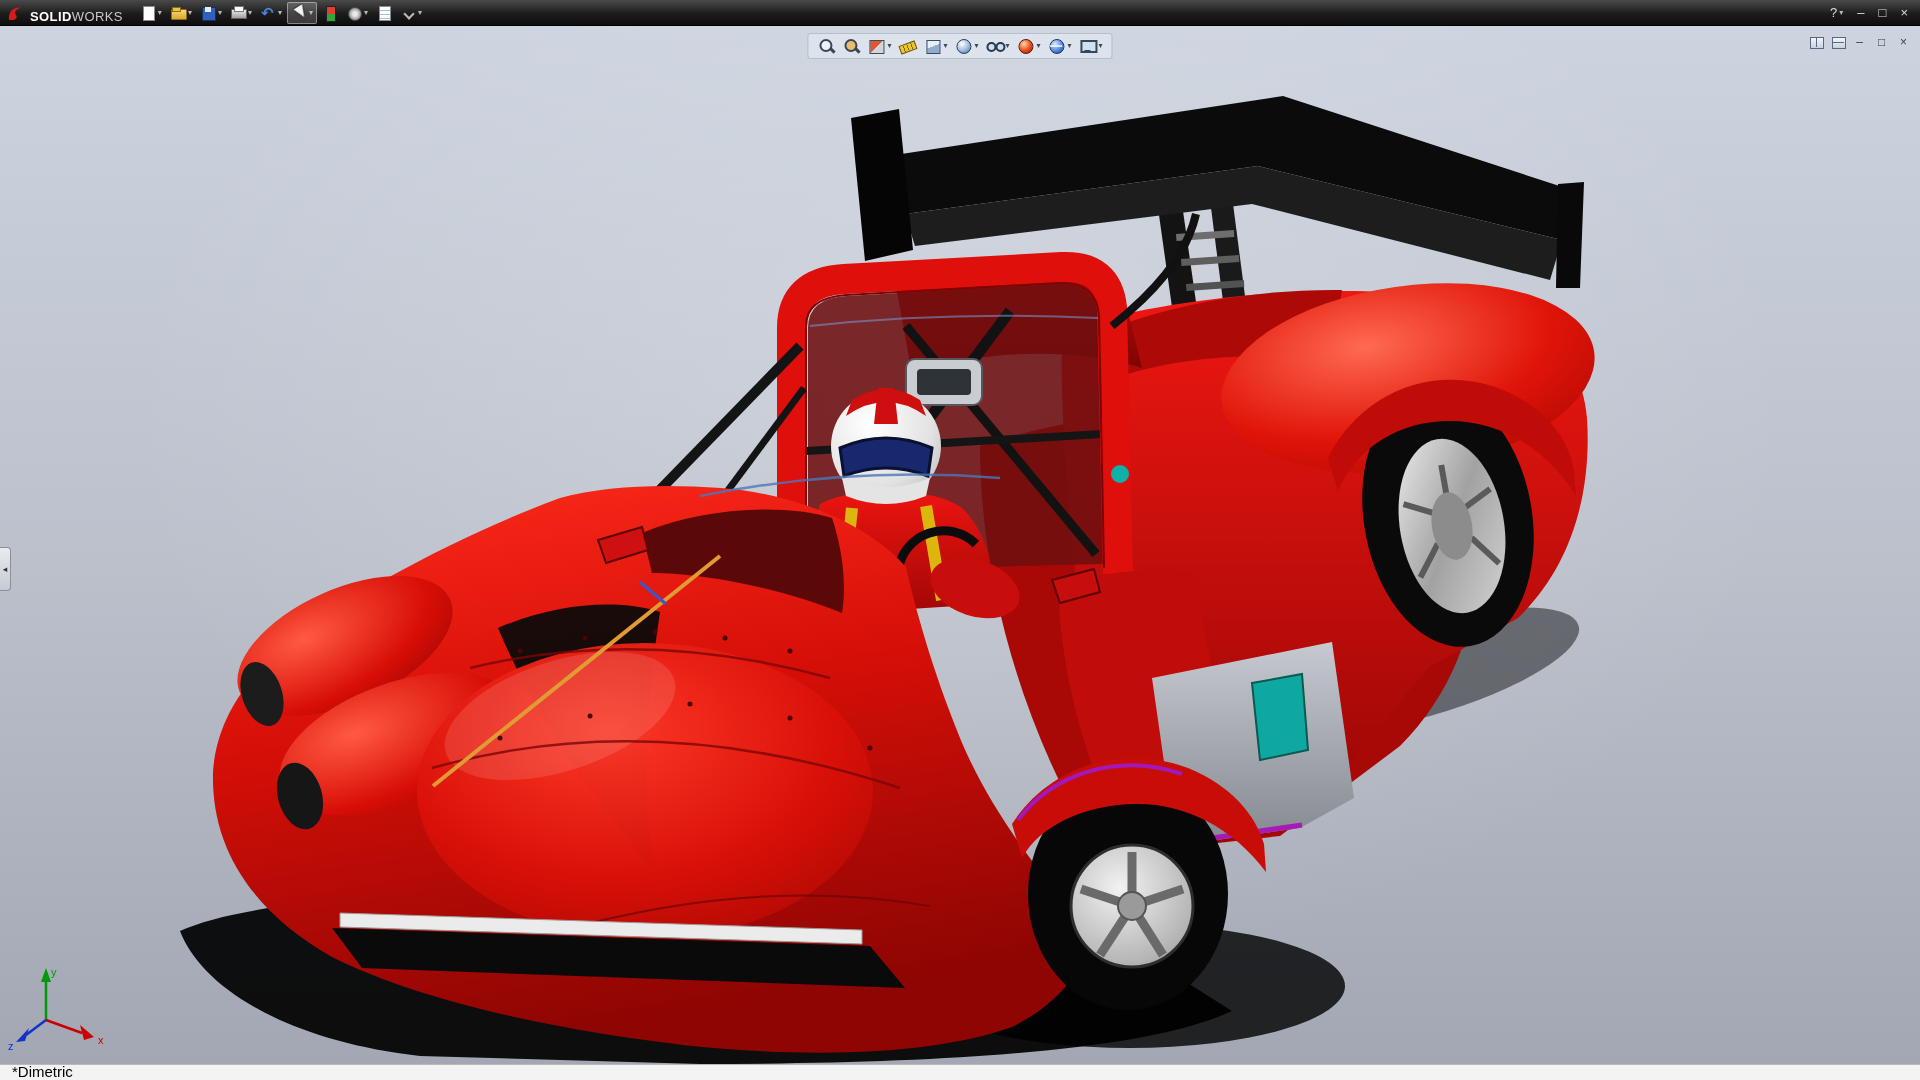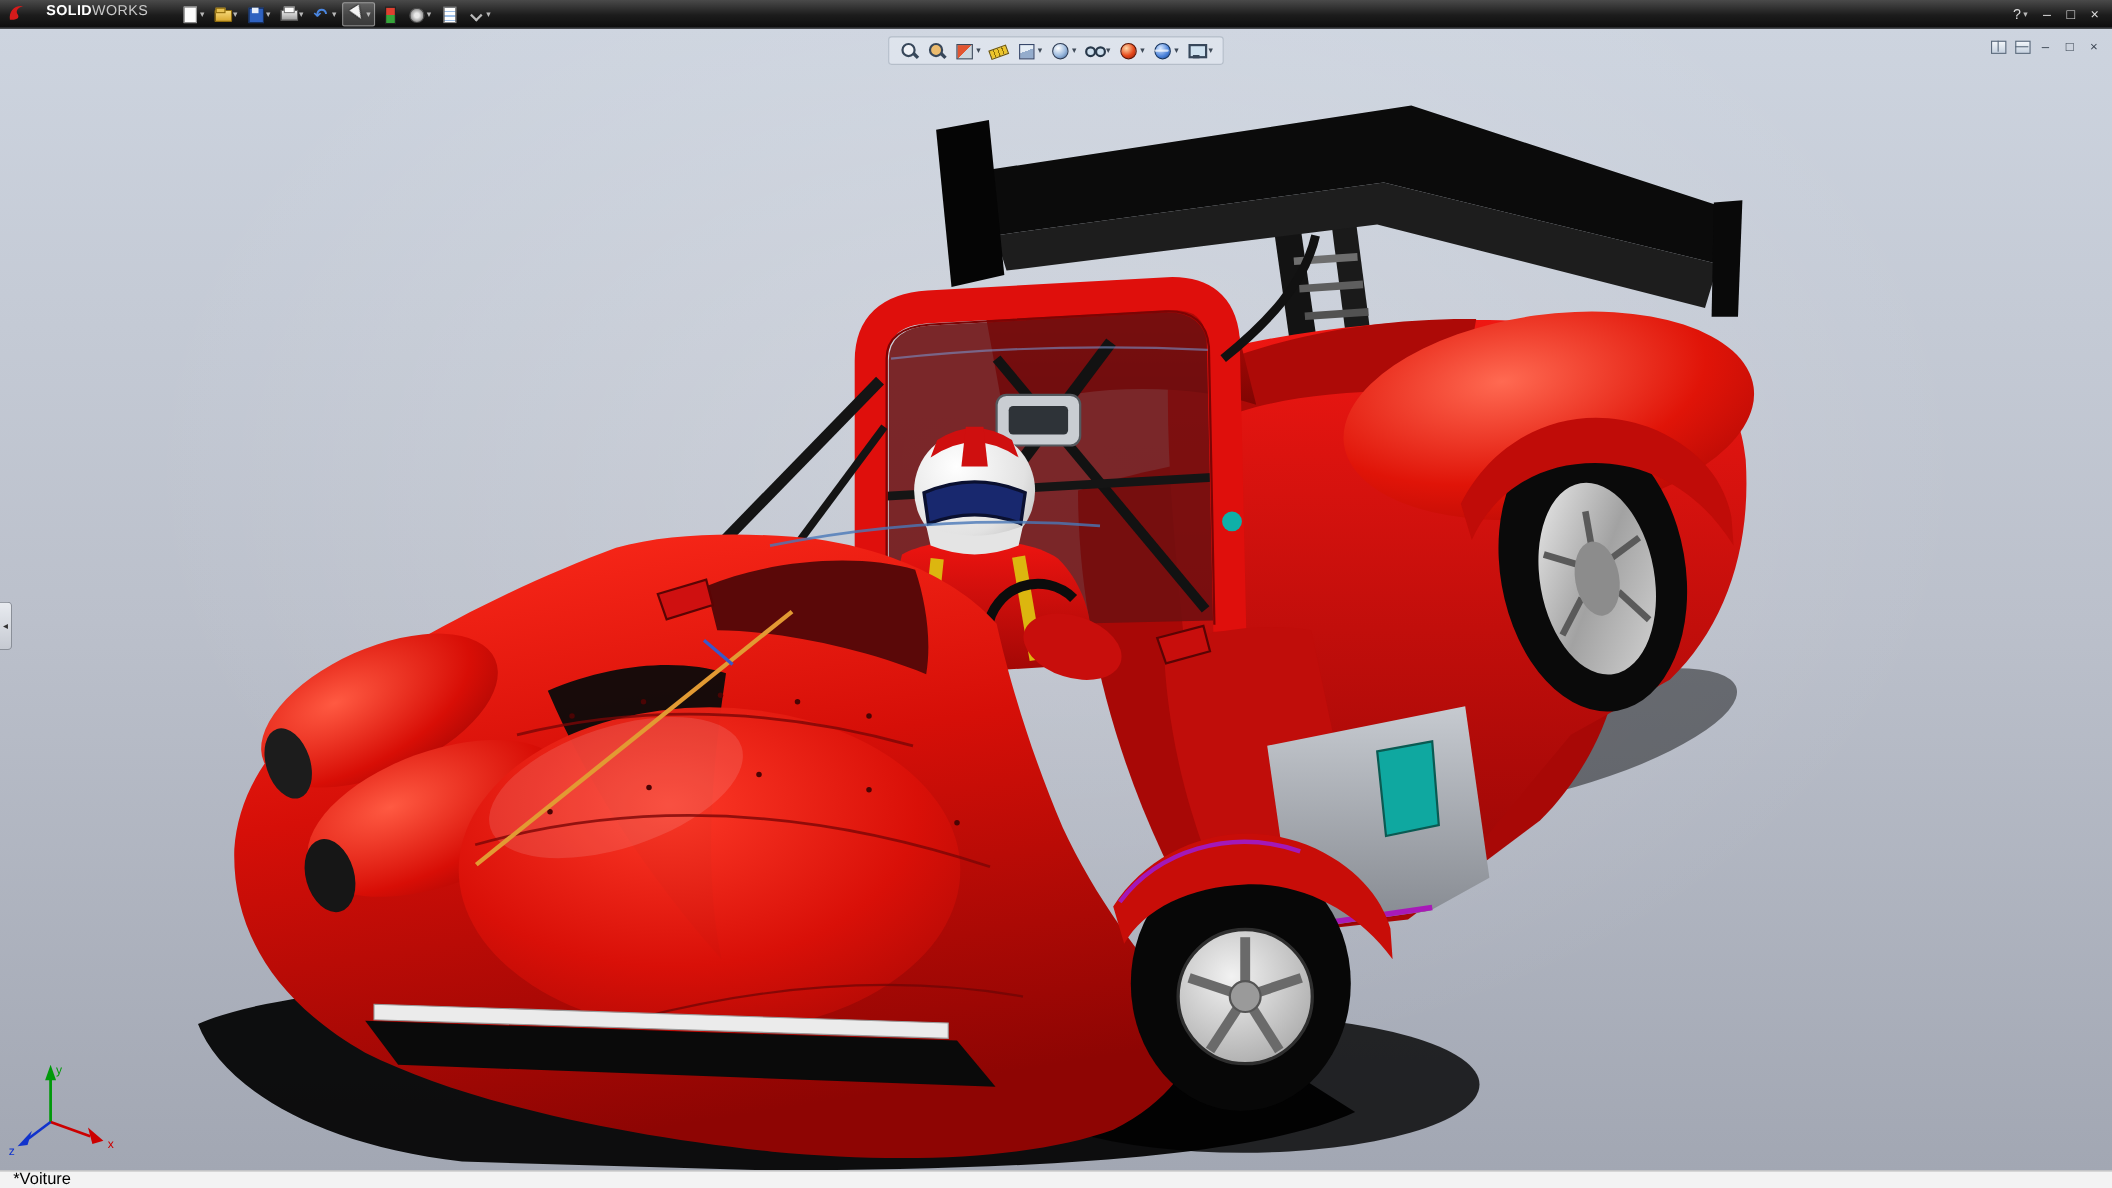--- a/index.html
+++ b/index.html
@@ -3,21 +3,21 @@
 <meta charset="utf-8">
 <style>
   * { margin:0; padding:0; box-sizing:border-box; }
   html,body { width:1920px; height:1080px; overflow:hidden; font-family:"Liberation Sans","DejaVu Sans",sans-serif; }
   .app { position:relative; width:1920px; height:1080px; background:#9aa0ac; }
 
   
   .titlebar { position:absolute; top:0; left:0; right:0; height:26px;
     background:linear-gradient(#4a4a4a,#1c1c1c 55%,#0d0d0d);
     display:flex; align-items:center; z-index:30; border-bottom:1px solid #000; }
-  .tb-left { display:flex; align-items:flex-start; gap:16px; padding-left:6px; }
+  .tb-left { display:flex; align-items:flex-end; gap:4px; padding-left:6px; }
   .logo { display:inline-flex; width:20px; height:20px; align-items:center; justify-content:center; }
   .logo-text { color:#fff; font-size:13px; letter-spacing:.4px; margin-right:10px; white-space:nowrap; }
   .logo-text b { font-weight:700; }
   .logo-text .lt { color:#c9c9c9; font-weight:400; }
   .tb-tools { display:flex; align-items:center; gap:2px; }
   .tool-btn { display:inline-flex; align-items:center; gap:2px; padding:2px 3px; border-radius:2px; cursor:default; }
   .tool-btn.active { background:rgba(255,255,255,.18); border:1px solid rgba(255,255,255,.4); }
   .dd { font-size:8px; color:#b8b8b8; line-height:8px; }
   .tb-title { position:absolute; left:0; right:0; text-align:center; color:#e9e9e9; font-size:12px; pointer-events:none; }
   .tb-right { margin-left:auto; display:flex; align-items:center; gap:6px; padding-right:8px; z-index:2; }
@@ -428,14 +428,14 @@
           <span class="glyph">×</span>
         </span>
       </div>
 
     <div class="collapse-tab">
       <span>◂</span>
     </div>
   </div>
 
   <div class="statusbar"></div>
-  <span class="orient">*Voiture</span>
+  <span class="orient">*Dimetric</span>
 </div>
 
 </body></html>

